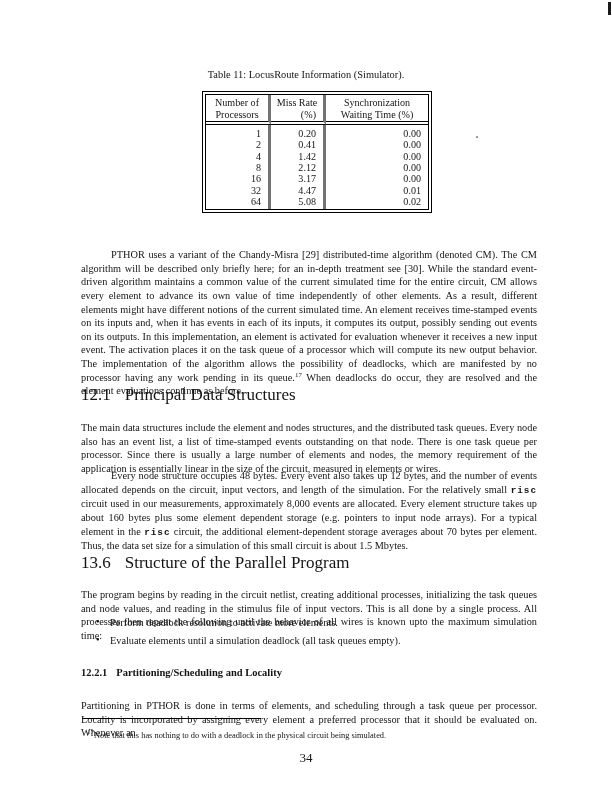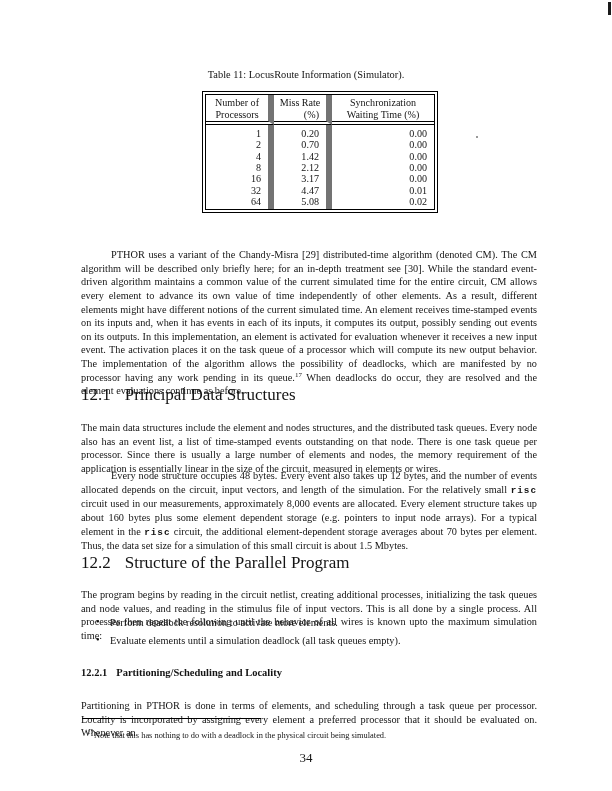--- a/index.html
+++ b/index.html
@@ -18,21 +18,21 @@
 
   
   .caption{position:absolute;top:69px;left:0;width:612px;text-align:center;font-size:10.4px;}
 
   
   .table-wrap{position:absolute;top:91px;left:50%;margin-left:-104px;}
   table.datatable{border-collapse:separate;border-spacing:0;border:4px double #000;font-size:10.1px;}
   .datatable th,.datatable td{font-weight:normal;padding:0;margin:0;}
   .datatable th{line-height:11.6px;padding:2px 3px 1px 3px;vertical-align:top;}
   .datatable td{line-height:11.3px;text-align:right;padding-right:7px;}
-  .col-sep{border-right:6px solid #737373;}
+  .col-sep{border-right:3px solid #737373;}
   .hdr{border-bottom:4px double #000;}
   .th-line{display:block;text-align:center;}
   .th-line.right{text-align:right;padding-right:4px;}
   .w1{width:56px;}.w2{width:46px;}.w3{width:96px;}
   .first-row td{padding-top:3px;}
   .last-row td{padding-bottom:2px;}
 
   
   .para{position:absolute;left:81px;width:456px;text-align:justify;font-size:10.3px;line-height:13.6px;}
   .indent{text-indent:30px;}
@@ -81,21 +81,21 @@
         </tr>
       </thead>
       <tbody>
         <tr class="first-row">
           <td class="col-sep">1</td>
           <td class="col-sep">0.20</td>
           <td>0.00</td>
         </tr>
         <tr>
           <td class="col-sep">2</td>
-          <td class="col-sep">0.70</td>
+          <td class="col-sep">0.41</td>
           <td>0.00</td>
         </tr>
         <tr>
           <td class="col-sep">4</td>
           <td class="col-sep">1.42</td>
           <td>0.00</td>
         </tr>
         <tr>
           <td class="col-sep">8</td>
           <td class="col-sep">2.12</td>
@@ -125,21 +125,21 @@
   <div class="heading" style="top:385px;">
     <span class="num">12.1</span>
     <span>Principal Data Structures</span>
   </div>
 
   <p class="para" style="top:411px;">The main data structures include the element and nodes structures, and the distributed task queues.  Every node also has an event list, a list of time-stamped events outstanding on that node.  There is one task queue per processor.  Since there is usually a large number of elements and nodes, the memory requirement of the application is essentially linear in the size of the circuit, measured in elements or wires.</p>
 
   <p class="para indent" style="top:459px;"><span>Every node structure occupies 48 bytes.  Every event also takes up 12 bytes, and the number of events allocated depends on the circuit, input vectors, and length of the simulation.  For the relatively small </span><span class="mono">risc</span><span> circuit used in our measurements, approximately 8,000 events are allocated.  Every element structure takes up about 160 bytes plus some element dependent storage (e.g.  pointers to input node arrays). For a typical element in the </span><span class="mono">risc</span><span> circuit, the additional element-dependent storage averages about 70 bytes per element.  Thus, the data set size for a simulation of this small circuit is about 1.5 Mbytes.</span></p>
 
   <div class="heading" style="top:553px;">
-    <span class="num">12.2</span>
+    <span class="num">13.6</span>
     <span>Structure of the Parallel Program</span>
   </div>
 
   <p class="para" style="top:578px;">The program begins by reading in the circuit netlist, creating additional processes, initializing the task queues and node values, and reading in the stimulus file of input vectors.  This is all done by a single process.  All processes then repeat the following until the behavior of all wires is known upto the maximum simulation time:</p>
 
   <ul class="bullets" style="top:617px;">
     <li>Perform deadlock resolution to activate more elements.</li>
     <li>Evaluate elements until a simulation deadlock (all task queues empty).</li>
   </ul>
 

